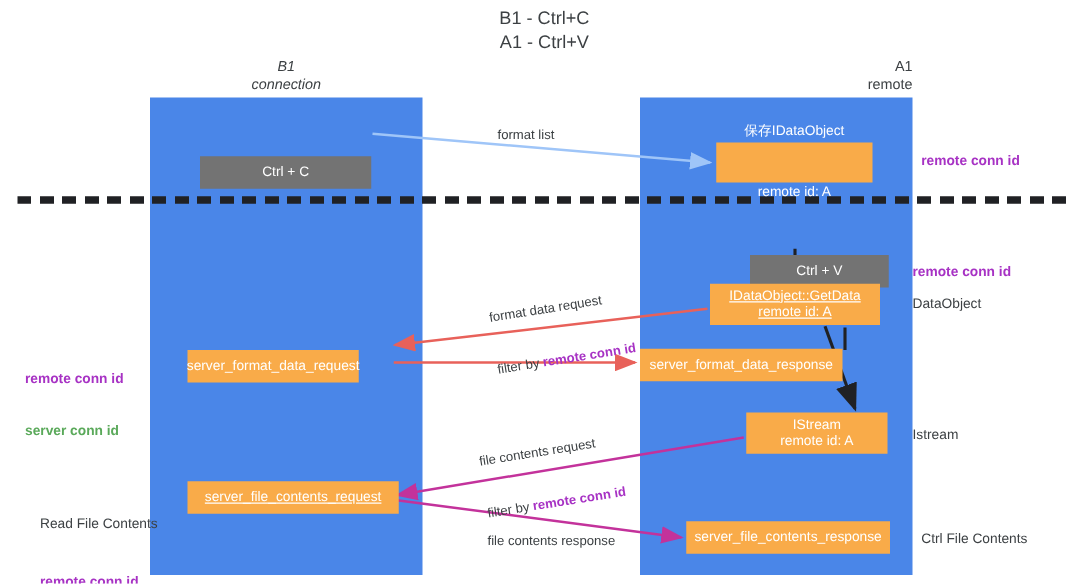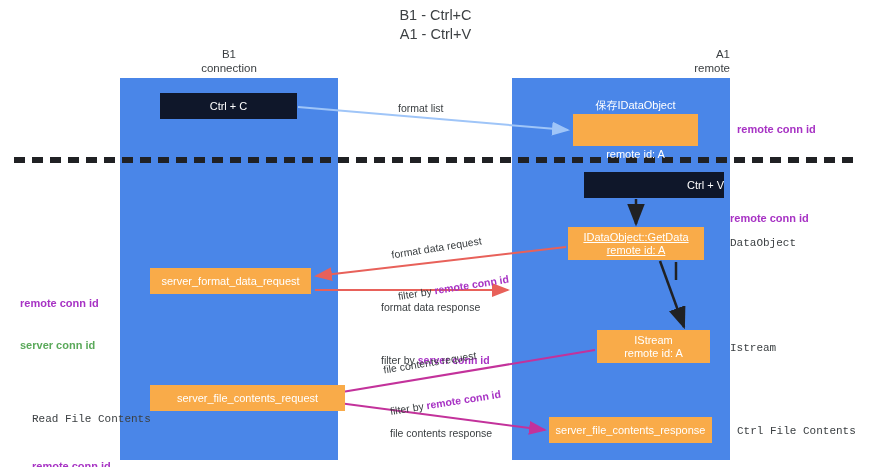--- a/index.html
+++ b/index.html
@@ -33,21 +33,21 @@
   }
 
   
   .col-head {
     text-align: center;
     font-size: 11.5px;
     line-height: 14px;
     color: #3c4043;
     white-space: pre;
   }
-  #col-b1 { left: 120px; top: 47px; width: 218px; }
+  #col-b1 { left: 120px; top: 47px; width: 218px; font-style: italic; }
   #col-a1 { left: 512px; top: 47px; width: 218px; text-align: right; }
 
   
   .lane {
     background: #4a86e8;
   }
   #lane-b1 { left: 120px; top: 78px; width: 218px; height: 382px; }
   #lane-a1 { left: 512px; top: 78px; width: 218px; height: 382px; }
 
   
@@ -64,44 +64,44 @@
     display: flex;
     flex-direction: column;
     align-items: center;
     justify-content: center;
     text-align: center;
     color: #ffffff;
     font-size: 11px;
     line-height: 13px;
     white-space: pre;
   }
-  .node.green { background: #0f172a; }
+  .node.green { background: #737373; margin-top: 32px; }
   .node.orange { background: #f9ab49; }
   .node .l1 { display: block; }
   .node .l2 { display: block; }
 
   #n-ctrlc    { left: 160px; top: 93px;  width: 137px; height: 26px; }
   #n-idataobj { left: 573px; top: 114px; width: 125px; height: 32px; gap: 36px; }
-  #n-ctrlv    { left: 584px; top: 172px; width: 140px; height: 26px; align-items: flex-end; }
+  #n-ctrlv    { left: 600px; top: 172px; width: 111px; height: 26px; }
   #n-getdata  { left: 568px; top: 227px; width: 136px; height: 33px; text-decoration: underline; }
-  #n-sfdreq   { left: 150px; top: 268px; width: 161px; height: 26px; }
+  #n-sfdreq   { left: 150px; top: 280px; width: 137px; height: 26px; }
   #n-sfdresp  { left: 512px; top: 279px; width: 162px; height: 26px; }
   #n-istream  { left: 597px; top: 330px; width: 113px; height: 33px; }
-  #n-sfcreq   { left: 150px; top: 385px; width: 195px; height: 26px; }
+  #n-sfcreq   { left: 150px; top: 385px; width: 169px; height: 26px; text-decoration: underline; }
   #n-sfcresp  { left: 549px; top: 417px; width: 163px; height: 26px; }
 
   
   .side-note {
     font-size: 11px;
     line-height: 14px;
     white-space: pre;
   }
   .purple { color: #a732c4; font-weight: bold; }
   .green-txt { color: #5aa95a; font-weight: bold; }
-  .plain { color: #3c4043; font-weight: normal; font-family: Liberation Mono, monospace; }
+  .plain { color: #3c4043; font-weight: normal; }
 
   #note-rc-top   { left: 737px; top: 122px; }
   #note-rc-mid   { left: 730px; top: 211px; }
   #note-dataobj  { left: 730px; top: 236px; }
   #note-istream  { left: 730px; top: 341px; }
   #note-write    { left: 737px; top: 424px; }
   #note-left-mid { left: 20px;  top: 268px; }
   #note-left-bot { left: 32px;  top: 384px; }
 
   
@@ -192,20 +192,23 @@
 
   <div id="n-getdata" class="abs node orange">
     <span class="l1">IDataObject::GetData</span>
     <span class="l2">remote id: A</span>
   </div>
 
   <div id="n-sfdreq" class="abs node orange">
     <span class="l1">server_format_data_request</span>
   </div>
 
+  <div id="n-sfdresp" class="abs node orange">
+    <span class="l1">server_format_data_response</span>
+  </div>
 
   <div id="n-istream" class="abs node orange">
     <span class="l1">IStream</span>
     <span class="l2">remote id: A</span>
   </div>
 
   <div id="n-sfcreq" class="abs node orange">
     <span class="l1">server_file_contents_request</span>
   </div>
 
@@ -213,24 +216,20 @@
     <span class="l1">server_file_contents_response</span>
   </div>
 
   <div id="lbl-format-list" class="abs edge-label">format list</div>
 
   <div id="lbl-fdreq" class="abs edge-label rot-up">
     <div>format data request</div>
     <div><span>filter by </span><span class="hl">remote conn id</span></div>
   </div>
 
-  <div id="lbl-fdresp" class="abs edge-label">
-    <div>format data response</div>
-    <div style="margin-top:11px"><span>filter by </span><span class="hl">server conn id</span></div>
-  </div>
 
   <div id="lbl-fcreq" class="abs edge-label rot-up">
     <div>file contents request</div>
     <div><span>filter by </span><span class="hl">remote conn id</span></div>
   </div>
 
   <div id="lbl-fcresp" class="abs edge-label">
     <div>file contents response</div>
     
   </div>

